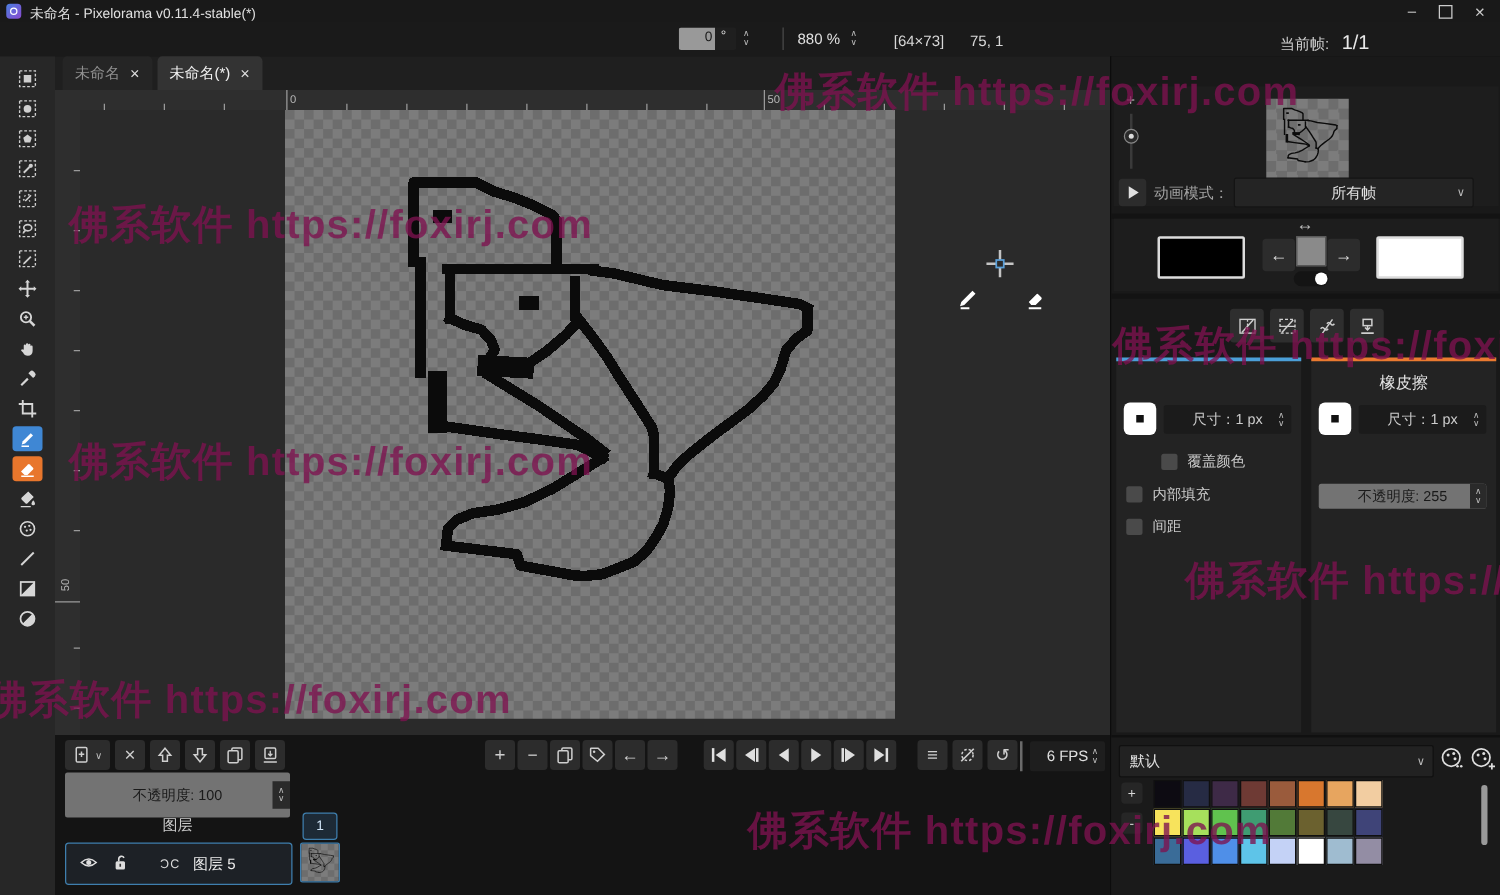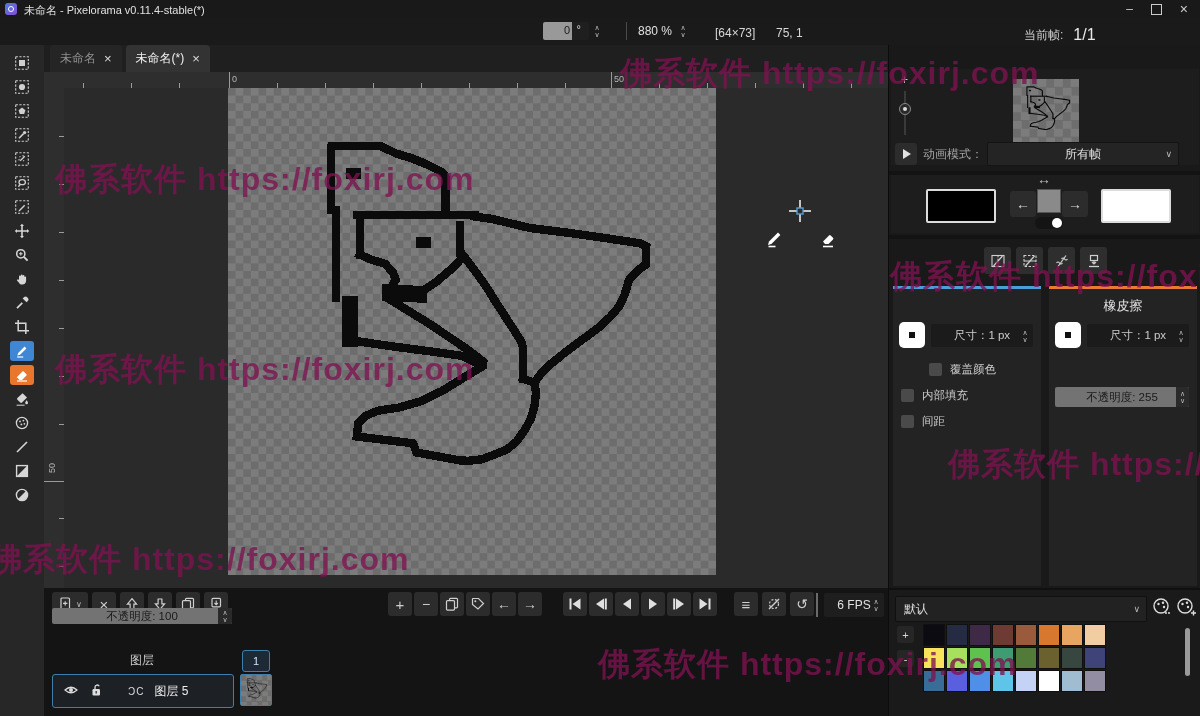--- a/index.html
+++ b/index.html
@@ -623,21 +623,21 @@
       </div>
     <div class="abs" style="left:772px;top:5px;width:2px;height:24px;background:#6a6a6a"></div>
     <div class="abs row" style="left:780px;top:5px;width:60px;height:24px;background:#1e1e1e;border-radius:2px;justify-content:center">
       <span style="font-size:12px;color:#e0e0e0">6 FPS</span>
       <div class="spin" style="position:absolute;right:2px;width:12px;height:22px">
           <span>∧</span>
           <span>∨</span>
         </div>
     </div>
 
-    <div class="slider abs" style="left:8px;top:20px;width:180px;height:16px">
+    <div class="slider abs" style="left:8px;top:30px;width:180px;height:36px">
       <span>不透明度: 100</span>
       <div class="spin" style="position:absolute;right:0;width:14px;height:22px;background:#2a2a2a">
           <span>∧</span>
           <span>∨</span>
         </div>
     </div>
 
     <div class="abs" style="left:8px;top:64px;width:180px;text-align:center;font-size:12px;color:#ccc">图层</div>
     <div class="abs row" style="left:198px;top:62px;width:26px;height:20px;background:#1d2a36;border:1px solid #3f7fae;border-radius:3px;justify-content:center">
       <span style="font-size:11px;color:#cfe3f5">1</span>

